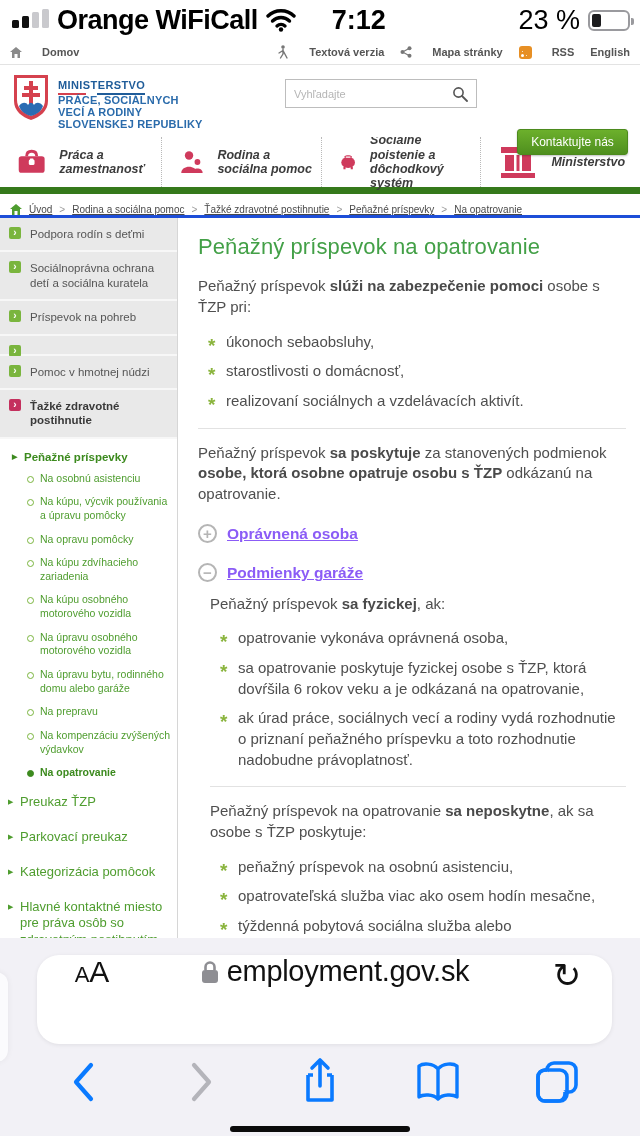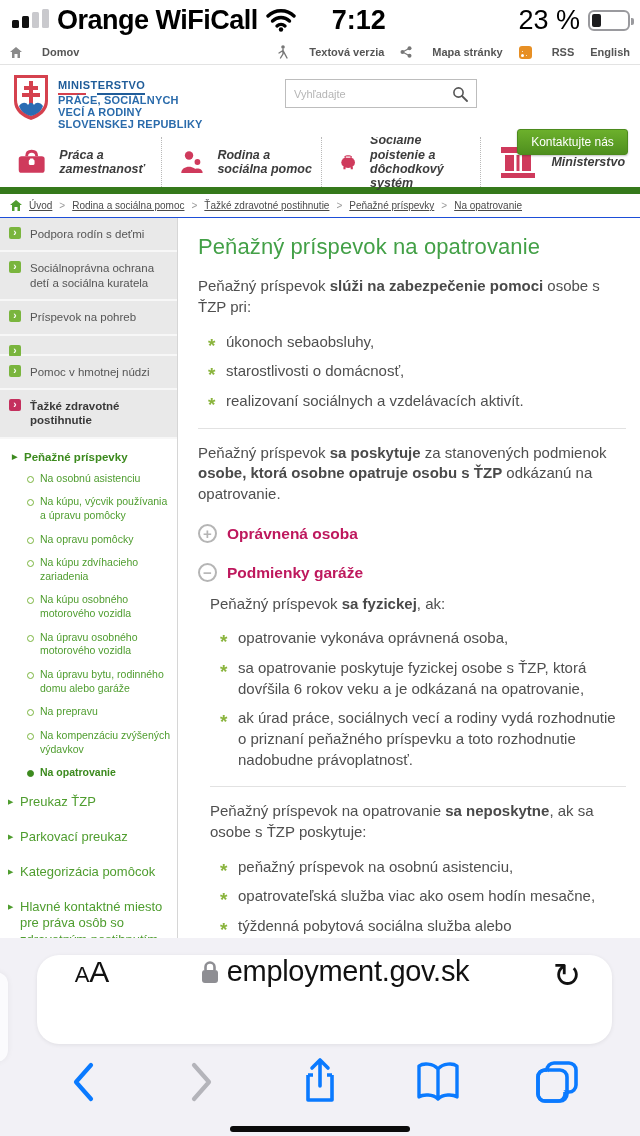--- a/index.html
+++ b/index.html
@@ -46,21 +46,21 @@
   .contact-btn { position:absolute; left:517px; top:16px; width:111px; height:26px; border:1px solid #4c8a1d; border-radius:3px; background:linear-gradient(#6cb02c,#4f8f1e); color:#fff; font-size:12px; font-family:"Liberation Sans",sans-serif; display:flex; align-items:center; justify-content:center; box-shadow:0 1px 2px rgba(0,0,0,.25);margin-top:48px; }
 
   
   .mainnav { height:50px; display:flex; background:#fff; }
   .nav-item { flex:1; display:flex; align-items:center; gap:14px; padding:0 6px 0 18px;font-style:italic; }
   .nav-item + .nav-item { border-left:1px dotted #b9b9b9; }
   .nav-label { font-size:12.5px; font-weight:700; color:#3c3c3c; line-height:1.15; }
   .greenbar { height:7px; background:#35791b; }
 
   
-  .breadcrumb { height:24px; background:#fff; border-bottom:1px solid #1d4ed8; display:flex; align-items:center; gap:7px; padding:0 10px; font-size:10px; color:#888; }
+  .breadcrumb { height:24px; background:#fff; border-bottom:3px solid #1d4ed8; display:flex; align-items:flex-end; gap:7px; padding:0 10px; font-size:10px; color:#888; }
   .breadcrumb a { color:#4a4a4a; text-decoration:underline; }
   .crumb-sep { color:#999; }
 
   
   .pagebody { height:722px; display:flex; overflow:hidden; background:#fff; }
 
   
   .sidebar { width:178px; flex:none; border-right:1px solid #d6d6d6; font-size:11.5px; }
   .side-item { background:#e9e9e9; border-bottom:2px solid #f7f7f7; padding:9px 8px 9px 30px; position:relative; color:#555; line-height:1.25; cursor:pointer; }
   .side-item .sq { position:absolute; left:9px; top:9px; width:12px; height:12px; border-radius:2px; background:#7ab53e; color:#fff; font-size:10px; font-weight:700; line-height:11px; text-align:center; }
@@ -81,21 +81,21 @@
   .content { flex:1; padding:14px 14px 0 20px; color:#4f4f4f; font-size:15px; line-height:1.38; overflow:hidden; }
   .content h1 { color:#43a047; font-size:22px; font-weight:400; margin-bottom:14px; letter-spacing:0.1px; }
   .content p { margin:10px 0; }
   .content b { color:#4a4a4a; }
   ul.stars { list-style:none; margin:14px 0 14px 4px; }
   ul.stars li { position:relative; padding-left:24px; margin:9px 0; }
   ul.stars li:before { content:"*"; position:absolute; left:6px; top:1px; color:#8ab43d; font-size:19px; font-weight:700; }
   .rule { border:0; border-top:1px solid #e2e2e2; margin:16px 0 14px 0; }
   .acc-row { display:flex; align-items:center; gap:10px; margin:18px 0 6px 0; cursor:pointer; }
   .acc-circle { width:19px; height:19px; flex:none; border:2px solid #b5b5b5; border-radius:50%; color:#b5b5b5; font-size:15px; font-weight:700; line-height:15px; text-align:center; }
-  .acc-label { color:#be185d; font-size:15.5px; font-weight:700; }
+  .acc-label { color:#8b5cf6; font-size:15.5px; font-weight:700;text-decoration:underline; }
   .indent { margin-left:12px; }
 
   
   .chrome { position:absolute; left:0; top:938px; width:640px; height:198px; background:#f2f1f6; }
   .side-card { position:absolute; left:-16px; top:34px; width:24px; height:90px; background:#fbfbfd; border-radius:12px; box-shadow:0 0 6px rgba(0,0,0,.06); }
   .urlpill { position:absolute; left:37px; top:17px; width:575px; height:89px; background:#fff; border-radius:22px; box-shadow:0 1px 4px rgba(0,0,0,.08); display:flex; align-items:flex-start; }
   .reader-btn { width:110px; text-align:center; color:#111; cursor:pointer; }
   .reader-btn .a1 { font-size:22px; } .reader-btn .a2 { font-size:30px; }
   .url-center { flex:1; display:flex; align-items:center; justify-content:center; gap:7px; }
   .domain { font-size:29px; color:#111; letter-spacing:-0.3px; }

